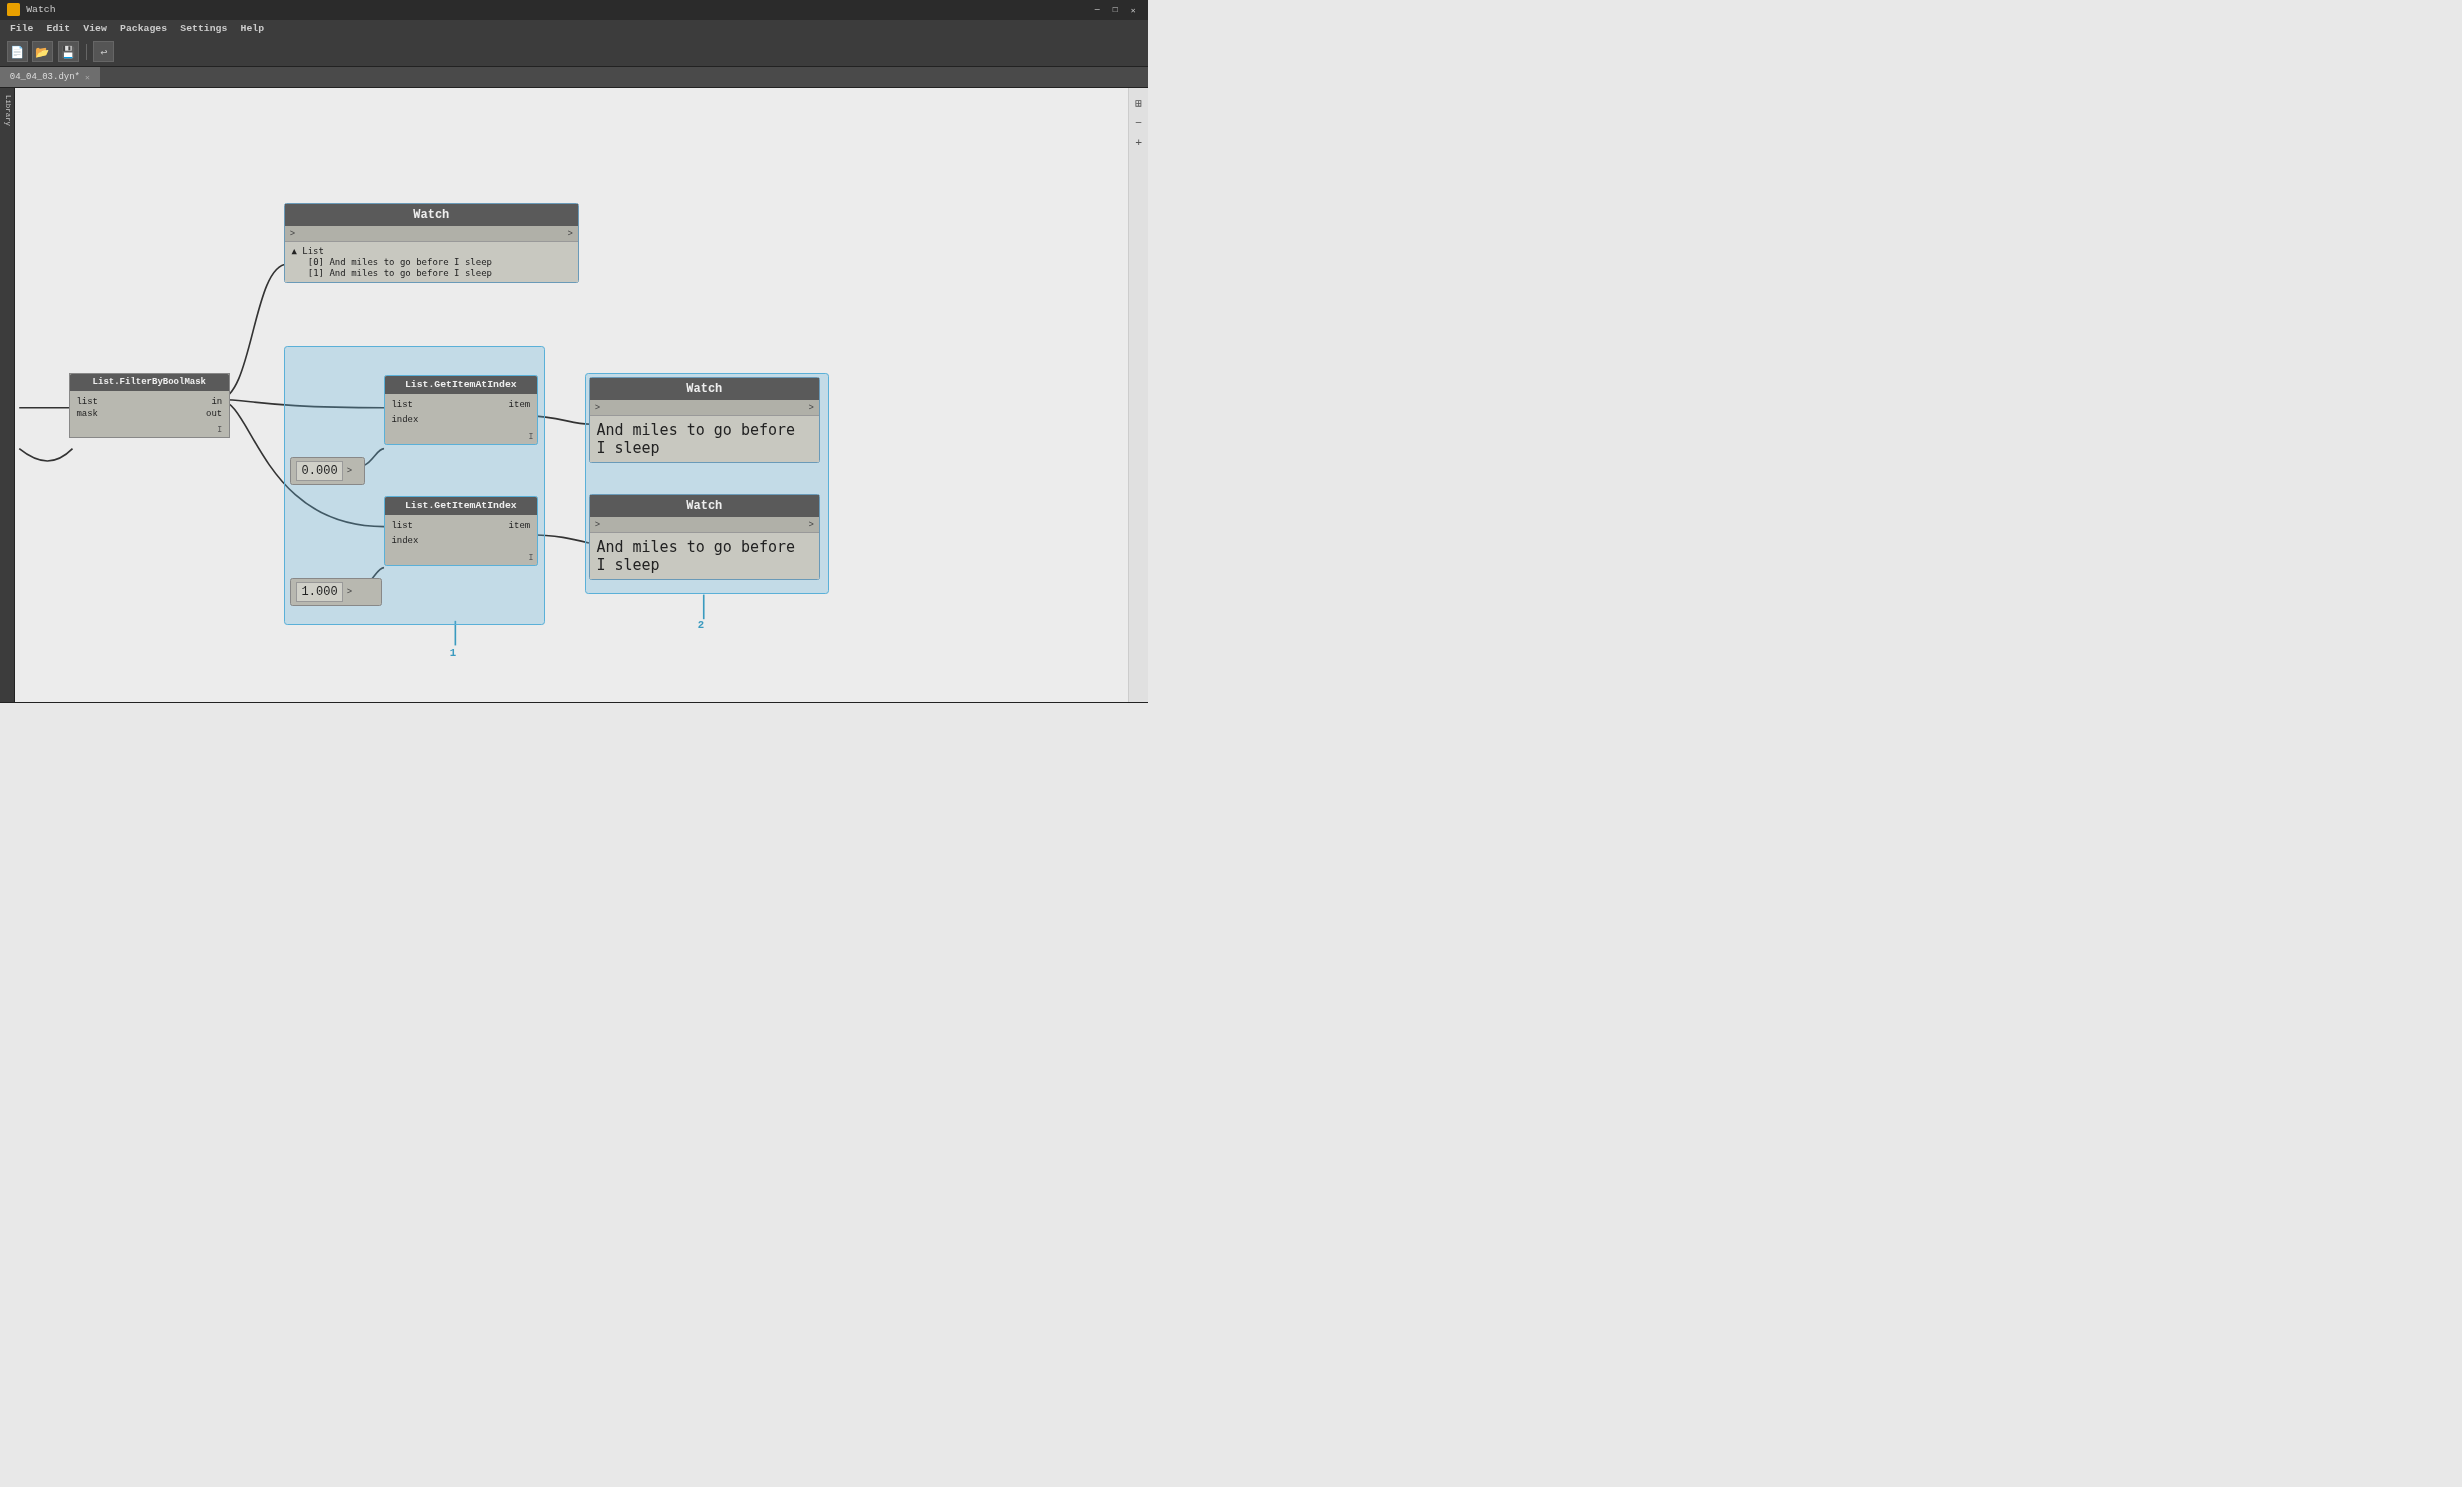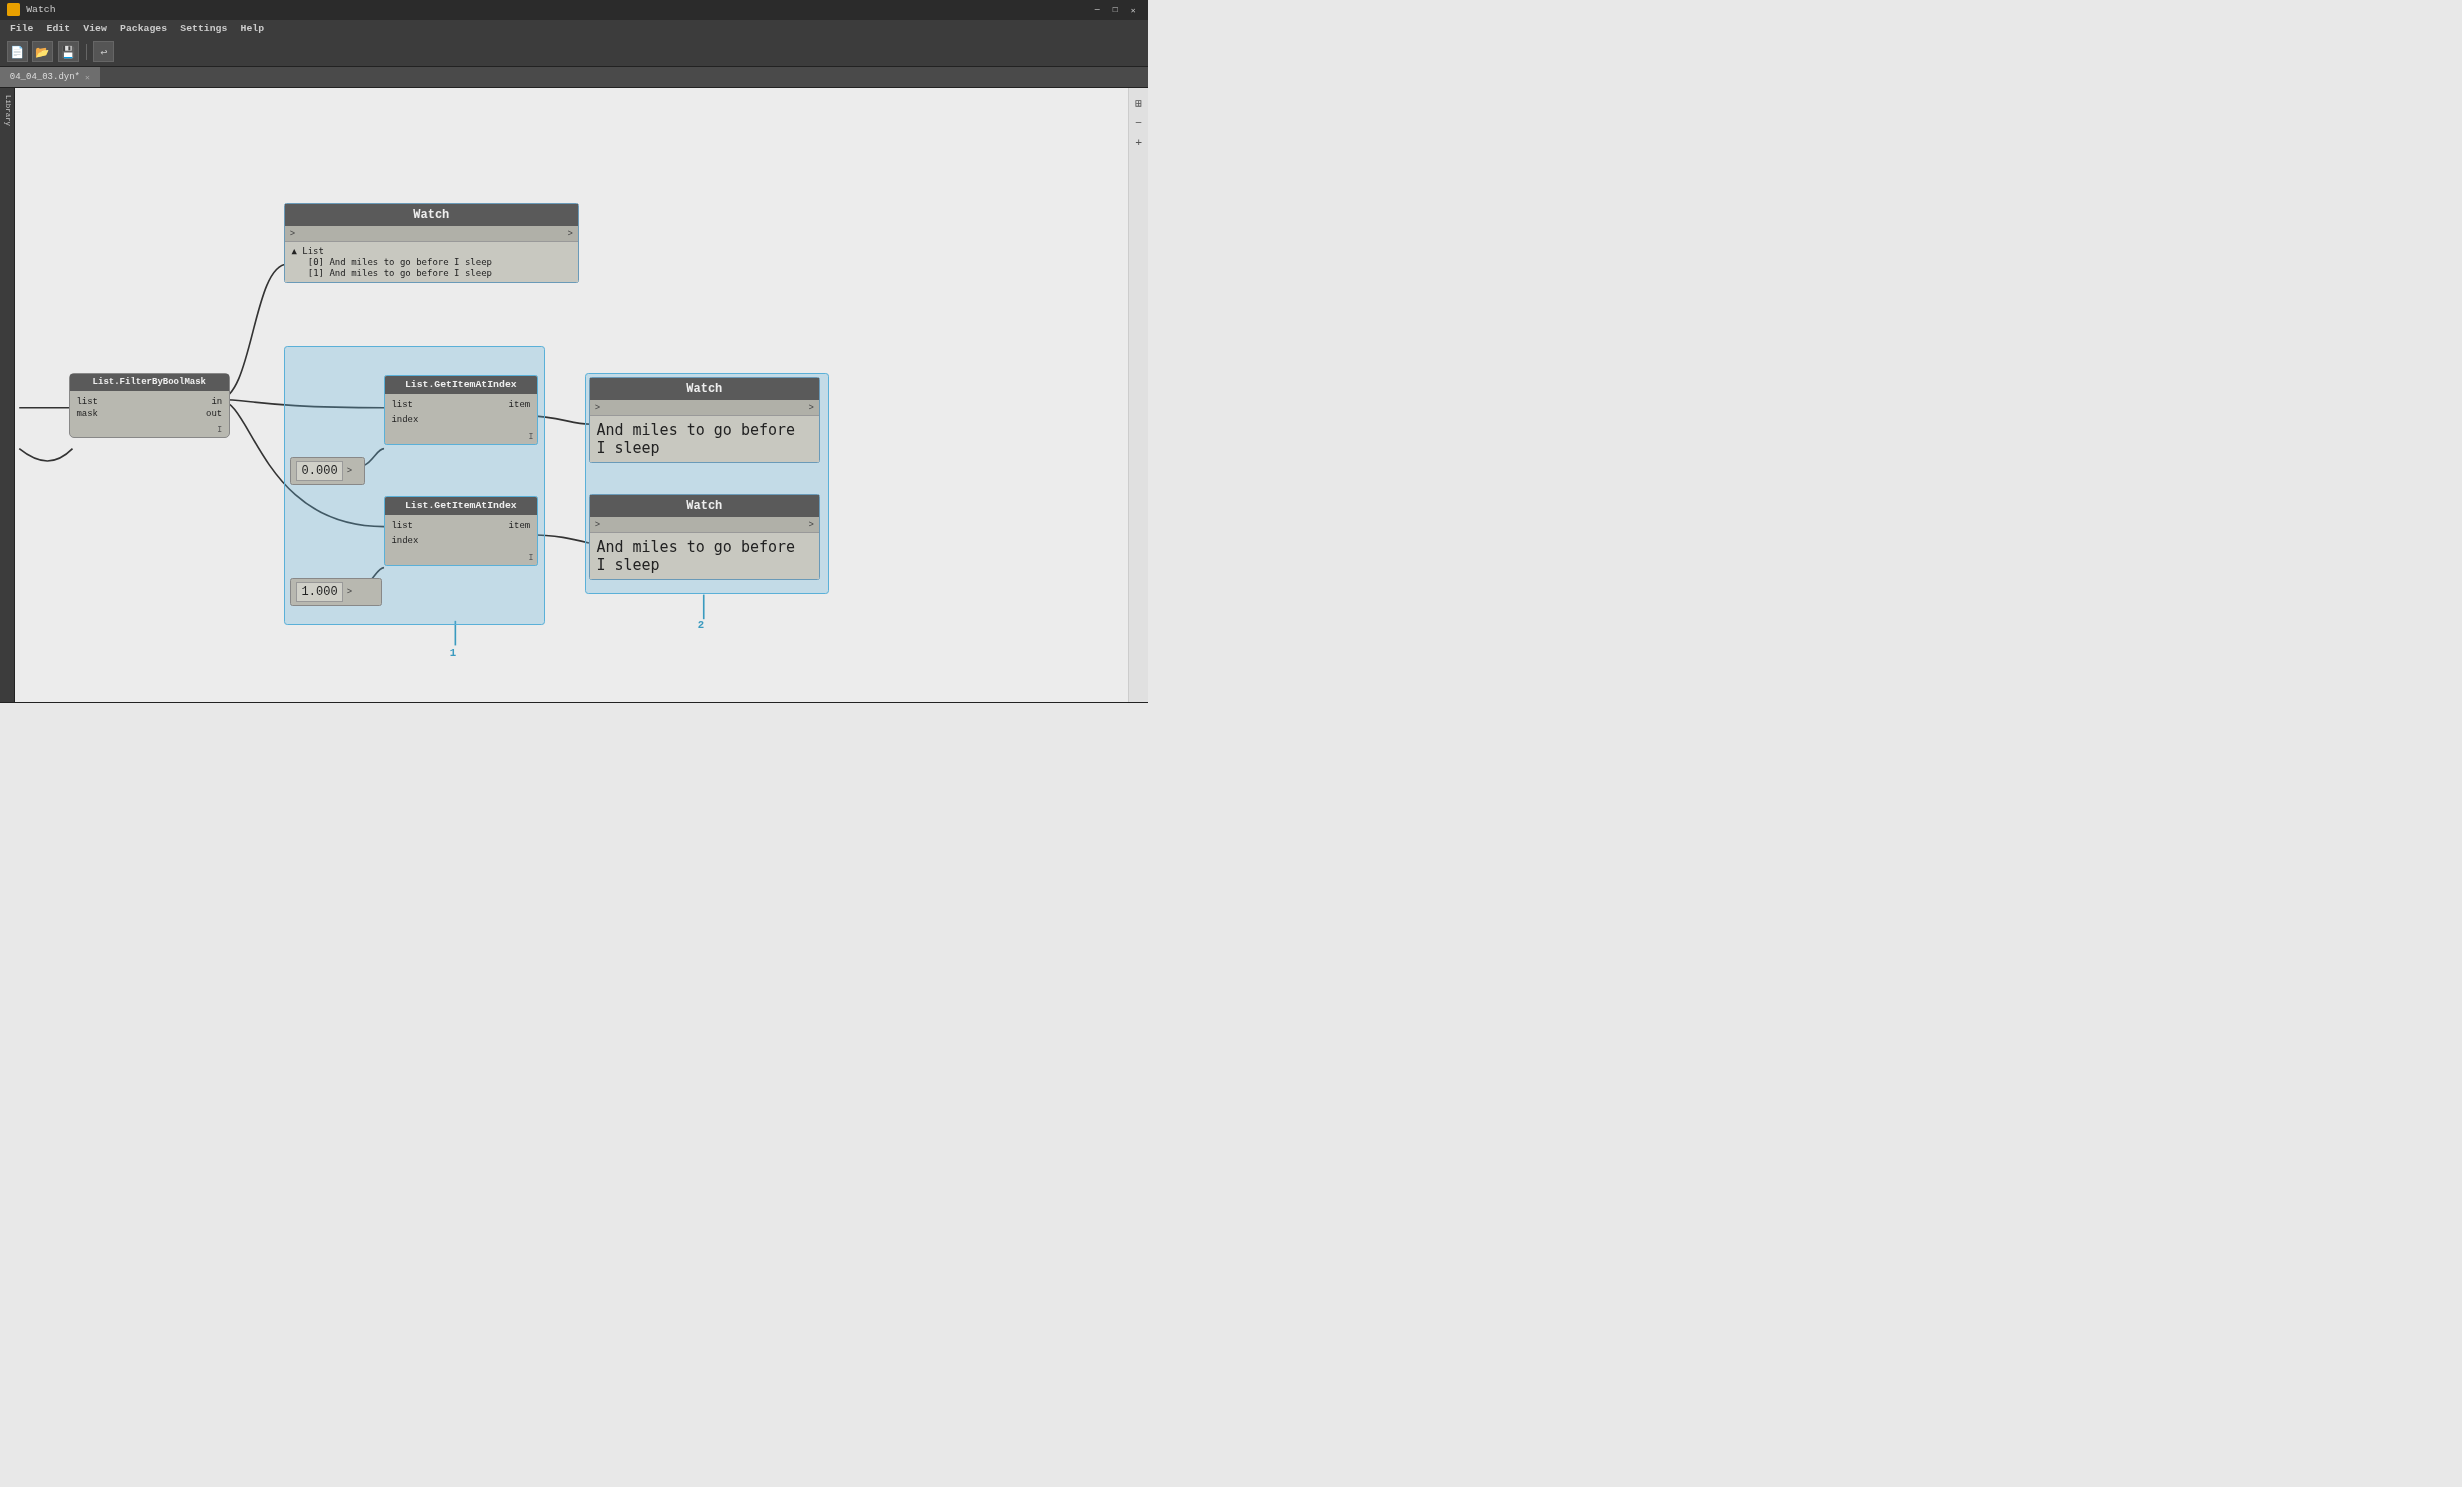--- a/index.html
+++ b/index.html
@@ -60,21 +60,21 @@
     .watch-io { background: #b0b0a8; display: flex; justify-content: space-between; align-items: center; padding: 2.5px 4.9px; border-bottom: 0.8px solid #999; }
     .watch-body { background: #c8c8c0; padding: 4.9px 6.6px; font-size: 15px; font-family: 'Consolas', monospace; }
 
     
     .number-node { position: absolute; background: #b8b8b0; border: 1.2px solid #888; border-radius: 2.5px; }
     .number-body { display: flex; align-items: center; padding: 3.3px 4.9px; gap: 3.3px; }
     .number-value { background: #d0d0c8; border: 0.8px solid #999; padding: 1.6px 4.9px; font-size: 12px; min-width: 37px; }
     .number-arrow { font-size: 9px; color: #444; }
 
     
-    .filter-node { position: absolute; background: #b8b8b0; border: 1.2px solid #888; border-radius: 5px; }
+    .filter-node { position: absolute; background: #b8b8b0; border: 1.2px solid #888; border-radius: 0; }
     .filter-header { background: #5a5a5a; color: #eee; text-align: center; padding: 3.3px 6.6px; font-size: 9px; font-weight: bold; border-radius: 1.6px 1.6px 0 0; }
     .filter-body { padding: 3.3px 6.6px; }
     .filter-row { display: flex; justify-content: space-between; margin: 2.5px 0; font-size: 9px; }
 
     
     .group-box { position: absolute; background: rgba(100, 180, 220, 0.3); border: 1.6px solid #5ab0d8; border-radius: 3.3px; }
 
     
     .conn-label { position: absolute; color: #3a9abf; font-size: 10.7px; font-weight: bold; }
 

